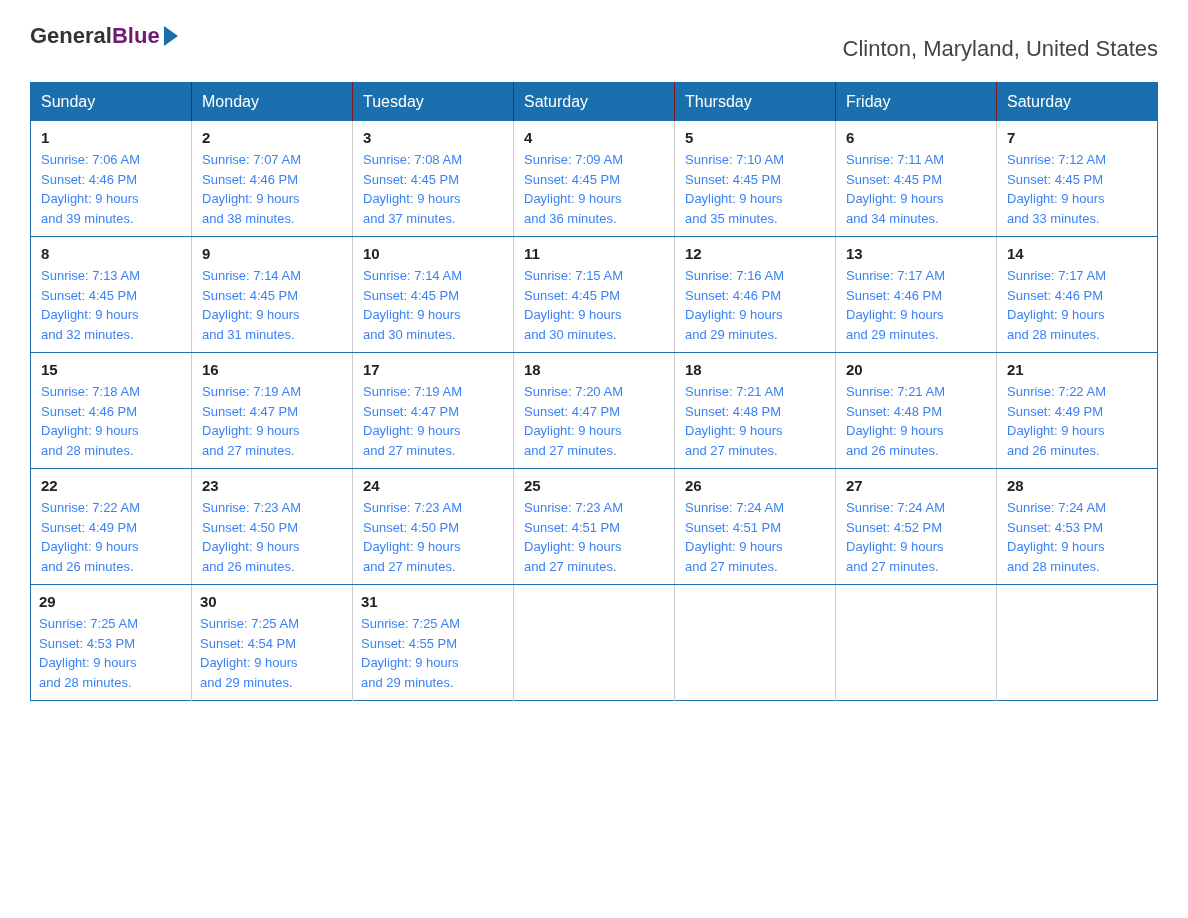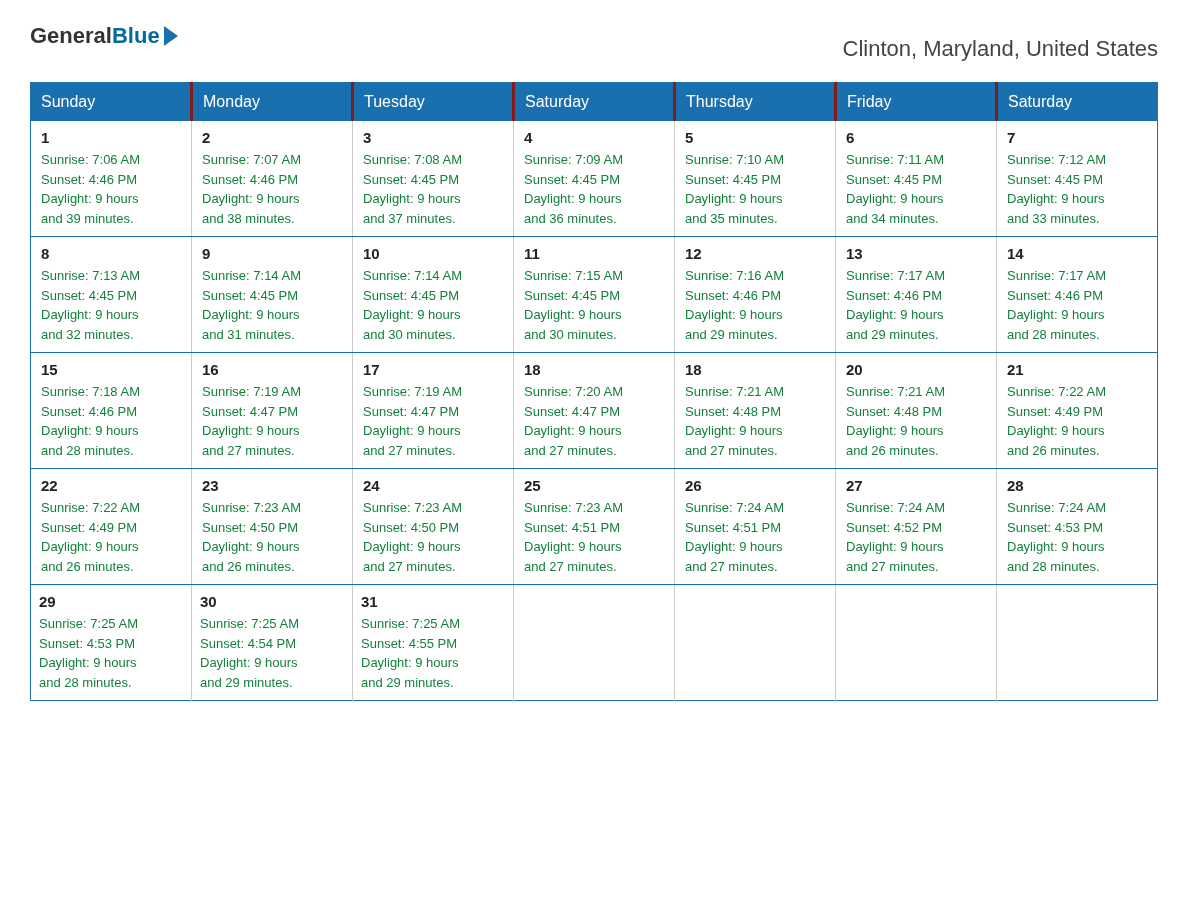--- a/index.html
+++ b/index.html
@@ -24,21 +24,21 @@
     }
     .logo-general {
       font-size: 22px;
       font-weight: bold;
       color: #333;
       line-height: 1;
     }
     .logo-blue {
       font-size: 22px;
       font-weight: bold;
-      color: #0369a1;
+      color: #701a75;
       line-height: 1;
       display: flex;
       align-items: center;
     }
     .logo-arrow {
       width: 0;
       height: 0;
       border-left: 14px solid #1a6faf;
       border-top: 10px solid transparent;
       border-bottom: 10px solid transparent;
@@ -64,21 +64,21 @@
       border-collapse: collapse;
       border: 1px solid #1a6faf;
     }
     .calendar thead tr th {
       background-color: #1a6faf;
       color: #fff;
       font-size: 16px;
       font-weight: normal;
       padding: 10px 10px;
       text-align: left;
-      border-right: 3px solid #7f1d1d;
+      border-right: 1px solid #7f1d1d;
     }
     .calendar thead tr th:last-child {
       border-right: none;
     }
     .calendar tbody tr td {
       vertical-align: top;
       padding: 8px 10px;
       border-right: 1px solid #ccc;
       border-bottom: 1px solid #1a6faf;
       font-size: 13.5px;
@@ -97,21 +97,21 @@
       background: #fff;
     }
     .day-number {
       font-size: 15px;
       font-weight: bold;
       margin-bottom: 4px;
       color: #222;
     }
     .day-info {
       font-size: 13px;
-      color: #15803d;
+      color: #3b82f6;
       line-height: 1.5;
     }
   </style>
 </head>
 <body>
 
 <div class="header">
   <div class="logo">
     <div class="logo-general">General</div>
     <div class="logo-blue">

